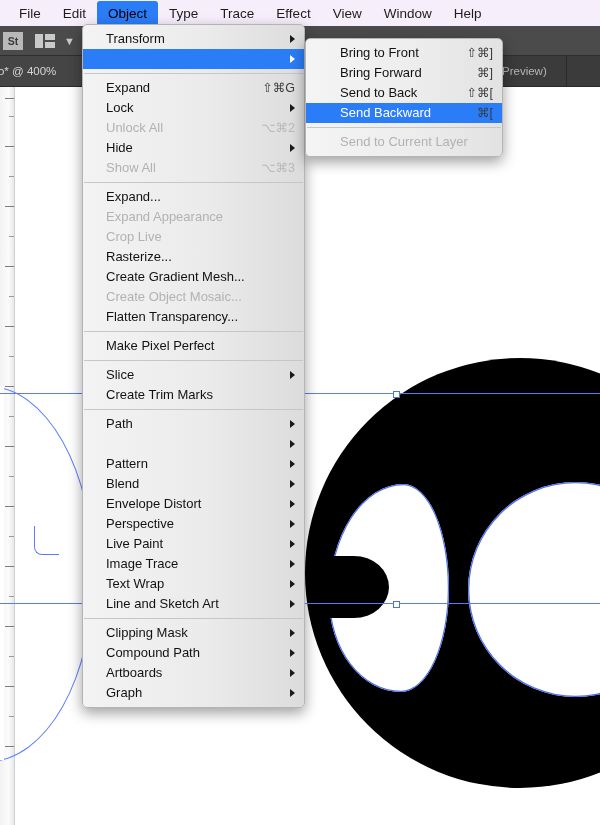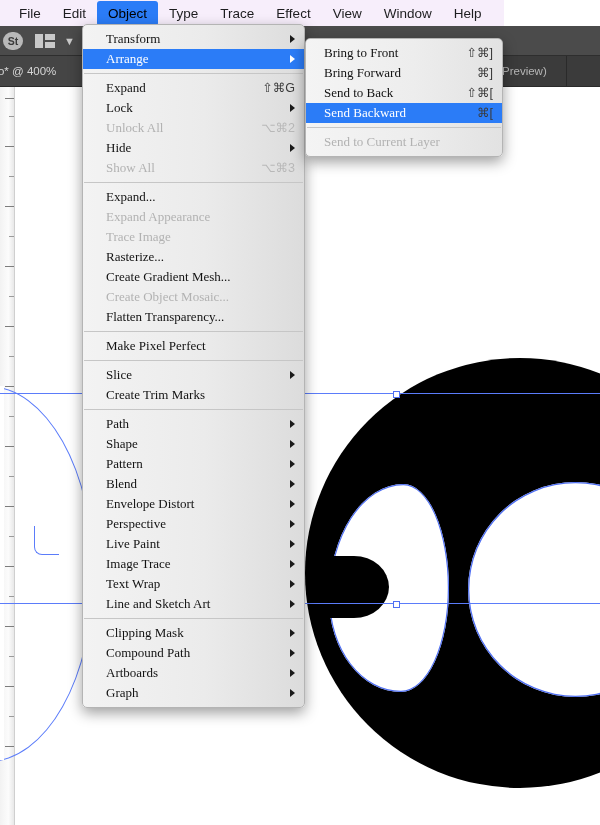--- a/index.html
+++ b/index.html
@@ -34,29 +34,29 @@
   #logo-outline-notch{position:absolute;left:34px;top:440px;width:24px;height:28px;
      border-left:1.3px solid #5b7cfa;border-bottom:1.3px solid #5b7cfa;
      border-radius:0 0 0 8px;background:#ffffff;}
   #logo-outline-cover{position:absolute;left:-4px;top:300px;width:8px;height:374px;background:#ffffff;}
 
   
   .guide{position:absolute;height:1px;background:#5b7cfa;left:0;width:600px;}
   .anchor{position:absolute;width:5px;height:5px;background:#ffffff;border:1px solid #4f6ff2;}
 
   
-  #menubar{position:absolute;left:0;top:0;width:504px;height:26px;background:#f7eefb;
+  #menubar{position:absolute;left:0;top:0;width:600px;height:26px;background:#f7eefb;
      display:flex;align-items:center;padding-left:8px;box-sizing:border-box;z-index:40;}
   .mb-item{font-size:13.5px;color:#1d1d1f;padding:3px 11px;border-radius:3px;line-height:19px;white-space:nowrap;cursor:default;}
   .mb-item.active{background:#2b7cf7;color:#000000;}
 
   
   #apptoolbar{position:absolute;left:0;top:26px;width:600px;height:29px;background:#4b4b4b;
      border-bottom:1px solid #2e2e2e;z-index:20;display:flex;align-items:center;}
-  #btn-st{width:20px;height:18px;margin-left:3px;background:#b9b9b9;border-radius:9px;
+  #btn-st{width:20px;height:18px;margin-left:3px;background:#b9b9b9;border-radius:0;
      color:#3b3b3b;font-size:10.5px;font-weight:bold;display:flex;align-items:center;justify-content:center;}
   #icon-arrange-docs{margin-left:12px;width:20px;height:14px;position:relative;}
   #icon-arrange-docs .blk{position:absolute;background:#c9c9c9;}
   #chev-arrange{margin-left:9px;color:#c9c9c9;font-size:11px;line-height:10px;}
   #tb-divider{width:1px;height:18px;background:#5e5e5e;margin-left:13px;}
 
   
   #tabbar{position:absolute;left:0;top:55px;width:600px;height:31px;background:#3b3b3b;
      border-bottom:1px solid #2a2a2a;z-index:19;}
   #tab-active{position:absolute;left:0;top:0;height:31px;width:206px;background:#454545;
@@ -69,35 +69,35 @@
   
   #object-menu{position:absolute;left:82px;top:24px;width:223px;
      background:linear-gradient(to right,#f3f3f3,#ebebeb 55%,#dcdcdc);
      border:1px solid #b4b4b4;border-radius:5px;
      box-shadow:0 5px 14px rgba(0,0,0,.38);
      padding:4px 0 4px 0;box-sizing:border-box;z-index:50;}
   .mi{position:relative;height:20px;display:flex;align-items:center;
       padding:0 9px 0 23px;font-size:13px;color:#121212;line-height:20px;white-space:nowrap;cursor:default;}
   .mi.disabled{color:#b2b2b2;}
   .mi.sel{background:#2b7cf7;color:#ffffff;}
-  .mi .lbl{flex:1;font-family:Liberation Serif, serif;}
+  .mi .lbl{flex:1;}
   .mi .sc{font-size:12.5px;color:#3a3a3a;margin-left:14px;font-family:"Liberation Sans",sans-serif;}
   .mi.disabled .sc{color:#b8b8b8;}
   .mi .arw{position:absolute;right:9px;top:50%;transform:translateY(-50%);
       width:0;height:0;border-left:5.5px solid #1a1a1a;border-top:4px solid transparent;border-bottom:4px solid transparent;}
   .mi.sel .arw{border-left-color:#ffffff;}
   .sep{height:1px;background:#c6c6c6;margin:4px 1px;}
 
   
   #arrange-menu{position:absolute;left:305px;top:38px;width:198px;
      background:linear-gradient(to right,#f4f4f4,#ededed 55%,#e2e2e2);
      border:1px solid #b4b4b4;border-radius:5px;
      box-shadow:0 5px 14px rgba(0,0,0,.38);
      padding:4px 0;box-sizing:border-box;z-index:60;}
-  #arrange-menu .mi{padding-left:18px;}
+  #arrange-menu .mi{padding-left:34px;}
 </style>
 </head>
 <body>
 
 <div id="canvas">
 
   <div id="ruler-left">
     <div class="ruler-tick major" style="top:12px"></div>
     <div class="ruler-tick" style="top:30px"></div>
     <div class="ruler-tick major" style="top:60px"></div>
@@ -169,21 +169,20 @@
     <div class="mb-item">Window</div>
     <div class="mb-item">Help</div>
   </div>
 
 <div id="object-menu">
     <div class="mi">
       <span class="lbl">Transform</span>
       <span class="arw"></span>
     </div>
     <div class="mi sel">
-      <span class="lbl">Arrange</span>
       <span class="arw"></span>
     </div>
     <div class="sep"></div>
     <div class="mi">
       <span class="lbl">Expand</span>
       <span class="sc">⇧⌘G</span>
     </div>
     <div class="mi">
       <span class="lbl">Lock</span>
       <span class="arw"></span>
@@ -201,21 +200,21 @@
       <span class="sc">⌥⌘3</span>
     </div>
     <div class="sep"></div>
     <div class="mi">
       <span class="lbl">Expand...</span>
     </div>
     <div class="mi disabled">
       <span class="lbl">Expand Appearance</span>
     </div>
     <div class="mi disabled">
-      <span class="lbl">Trace Image</span>
+      <span class="lbl">Crop Live</span>
     </div>
     <div class="mi">
       <span class="lbl">Rasterize...</span>
     </div>
     <div class="mi">
       <span class="lbl">Create Gradient Mesh...</span>
     </div>
     <div class="mi disabled">
       <span class="lbl">Create Object Mosaic...</span>
     </div>
@@ -233,21 +232,20 @@
     </div>
     <div class="mi">
       <span class="lbl">Create Trim Marks</span>
     </div>
     <div class="sep"></div>
     <div class="mi">
       <span class="lbl">Path</span>
       <span class="arw"></span>
     </div>
     <div class="mi">
-      <span class="lbl">Shape</span>
       <span class="arw"></span>
     </div>
     <div class="mi">
       <span class="lbl">Pattern</span>
       <span class="arw"></span>
     </div>
     <div class="mi">
       <span class="lbl">Blend</span>
       <span class="arw"></span>
     </div>

